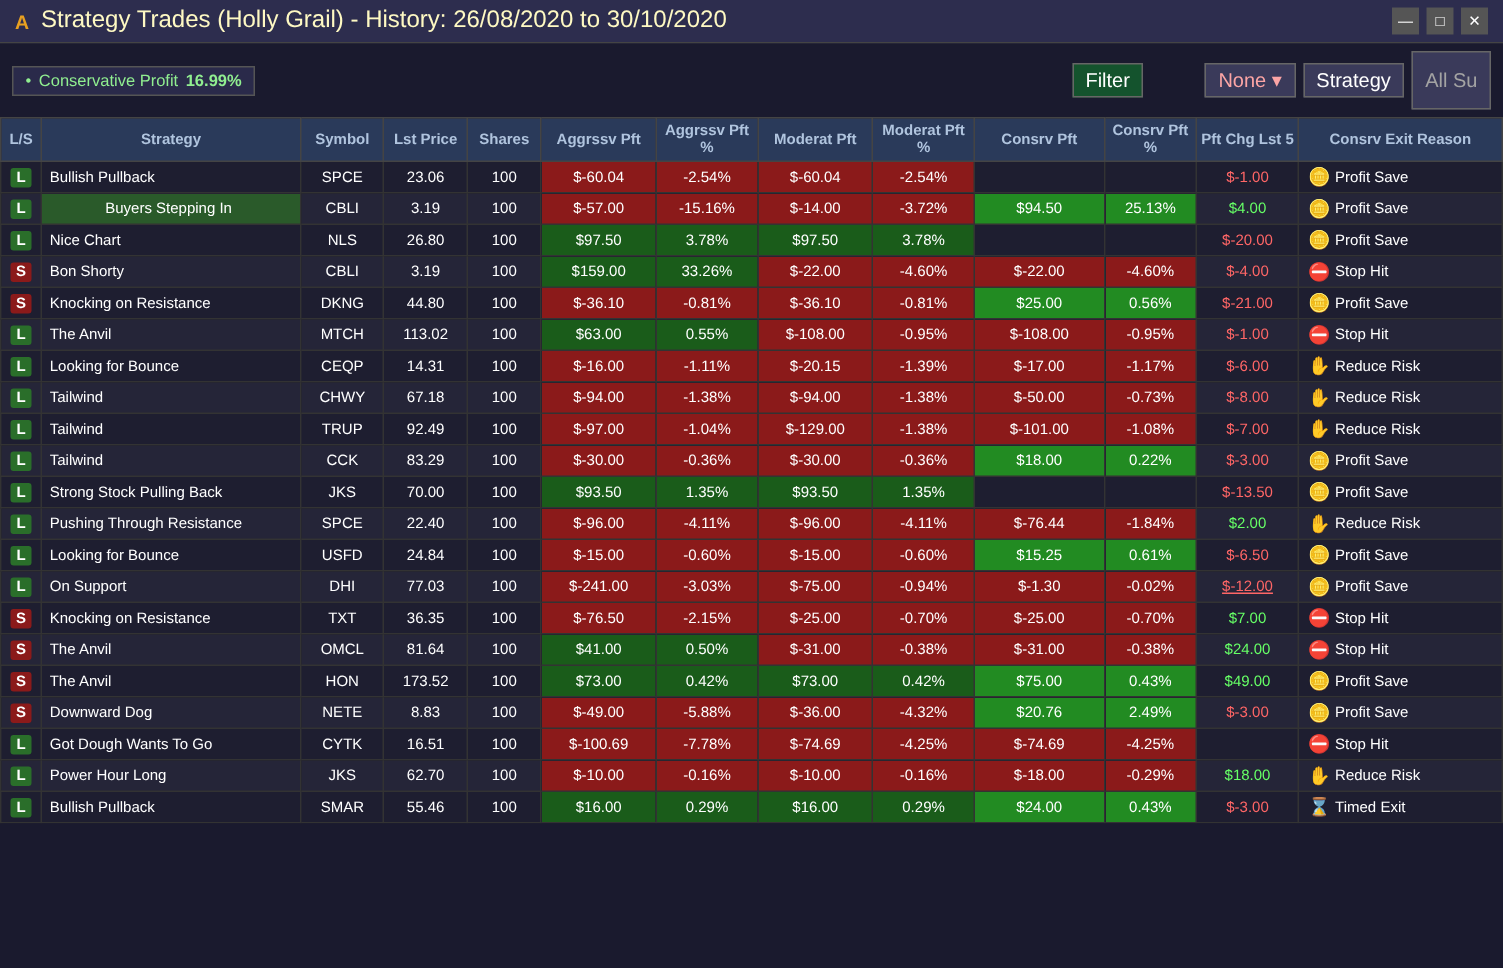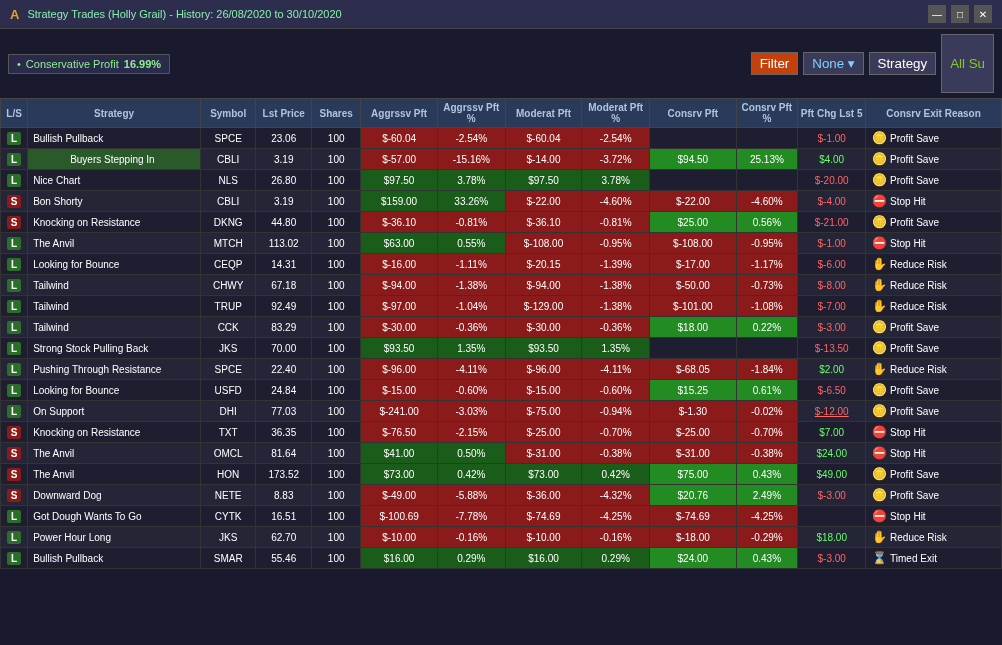--- a/index.html
+++ b/index.html
@@ -8,21 +8,21 @@
     .title-bar {
       background: #2d2d4e;
       padding: 5px 10px;
       display: flex;
       align-items: center;
       justify-content: space-between;
       border-bottom: 1px solid #444;
     }
     .title-bar-left { display: flex; align-items: center; gap: 8px; }
     .title-bar-icon { color: #e8a020; font-weight: bold; font-size: 13px; }
-    .title-bar-text { color: #86efac; font-size: 11px; }
+    .title-bar-text { color: #fef9c3; font-size: 16px; }
     .title-bar-controls { display: flex; gap: 5px; }
     .title-bar-btn { background: #555; border: none; color: #fff; width: 18px; height: 18px; cursor: pointer; font-size: 10px; display: flex; align-items: center; justify-content: center; }
 
     .toolbar {
       background: #1a1a2e;
       padding: 5px 8px;
       display: flex;
       align-items: center;
       gap: 10px;
     }
@@ -32,24 +32,24 @@
       padding: 3px 8px;
       color: #90ee90;
       font-size: 11px;
       display: flex;
       align-items: center;
       gap: 5px;
     }
     .dot { color: #90ee90; }
     .profit-value { color: #90ee90; font-weight: bold; }
     .toolbar-right { margin-left: auto; display: flex; align-items: center; gap: 5px; }
-    .filter-btn { background: #c2410c; border: 1px solid #666; color: #fff; padding: 3px 8px; cursor: pointer; text-align: center; }
-    .none-select { background: #3a3a5a; border: 1px solid #666; color: #7dd3fc; padding: 3px 8px; cursor: pointer; }
+    .filter-btn { background: #14532d; border: 1px solid #666; color: #fff; padding: 3px 8px; cursor: pointer; text-align: center; }
+    .none-select { background: #3a3a5a; border: 1px solid #666; color: #fca5a5; padding: 3px 8px; cursor: pointer; margin-left: 36px; }
     .strategy-btn { background: #3a3a5a; border: 1px solid #666; color: #fff; padding: 3px 8px; cursor: pointer; }
-    .all-su-btn { background: #3a3a5a; border: 1px solid #666; color: #84cc16; padding: 21px 8px; cursor: pointer; }
+    .all-su-btn { background: #3a3a5a; border: 1px solid #666; color: #a3a3a3; padding: 11px 8px; cursor: pointer; }
 
     table {
       width: 100%;
       border-collapse: collapse;
       table-layout: fixed;
     }
 
     thead tr th {
       background: #2a3a5a;
       color: #b0c4de;
@@ -374,21 +374,21 @@
         <tr>
           <td class="col-ls"><span class="ls-l">L</span></td>
           <td class="strategy-cell col-strategy">Pushing Through Resistance</td>
           <td class="col-symbol">SPCE</td>
           <td class="col-lstprice">22.40</td>
           <td class="col-shares">100</td>
           <td class="col-aggpft red-cell">$-96.00</td>
           <td class="col-aggpct red-cell">-4.11%</td>
           <td class="col-modpft red-cell">$-96.00</td>
           <td class="col-modpct red-cell">-4.11%</td>
-          <td class="col-conspft red-cell">$-68.05</td>
+          <td class="col-conspft red-cell">$-76.44</td>
           <td class="col-conspct red-cell">-1.84%</td>
           <td class="col-pftchg" style="color: rgb(102, 255, 102);">$2.00</td>
           <td class="col-exit">
             <div class="exit-cell">
               <span class="exit-icon" style="color: rgb(255, 165, 0);">✋</span>
               <span style="font-size: 10px;">Reduce Risk</span>
             </div>
           </td>
         </tr>
         <tr>

